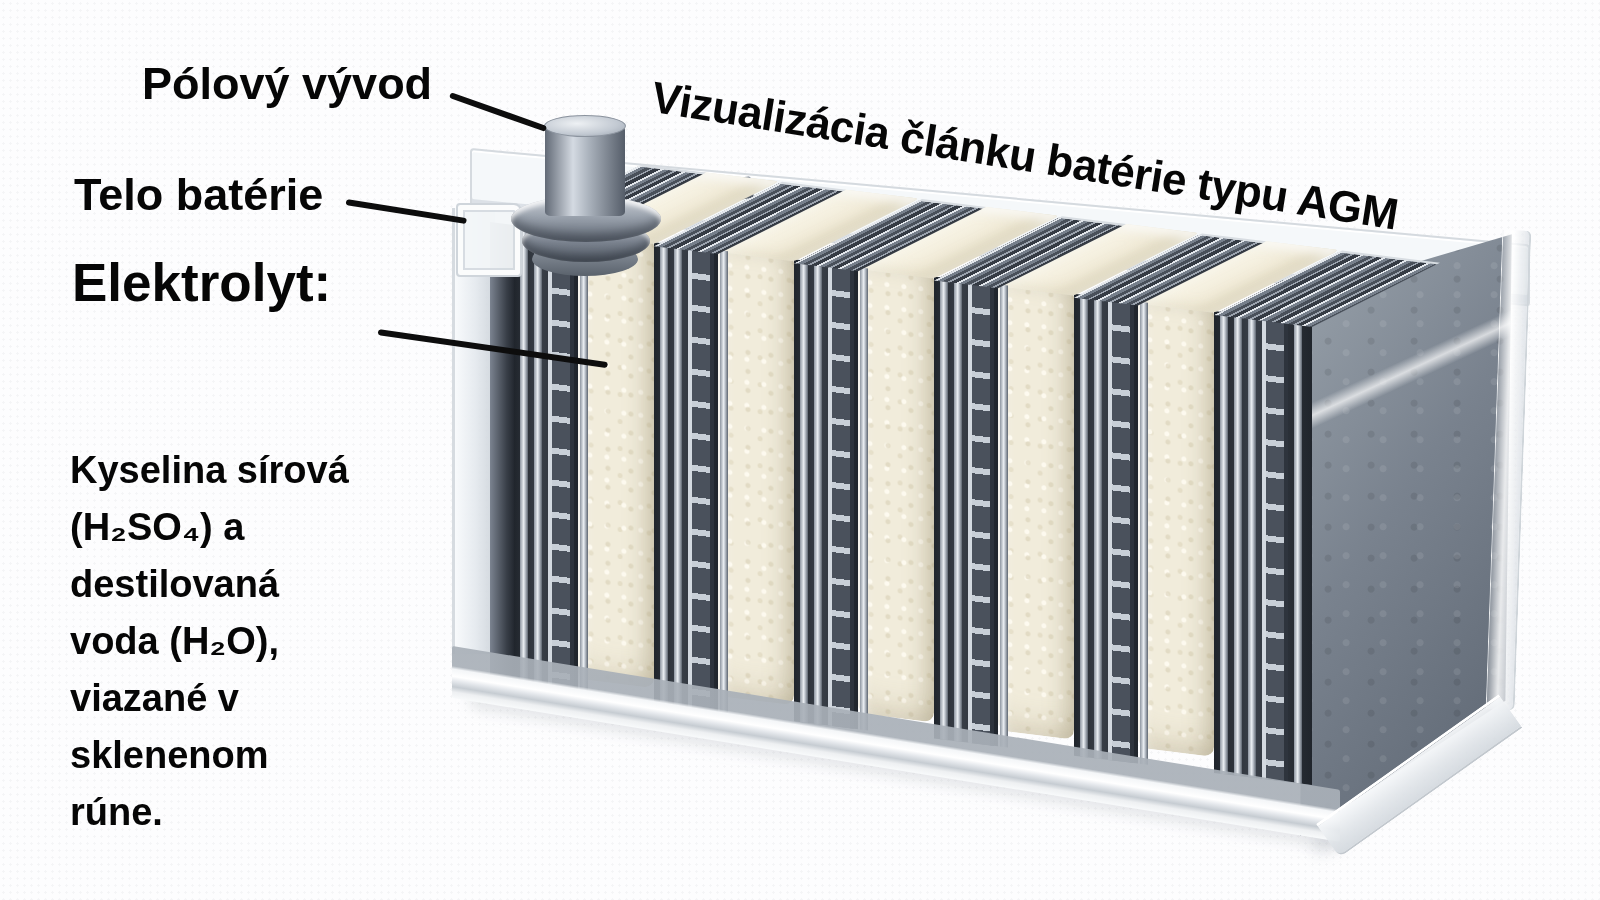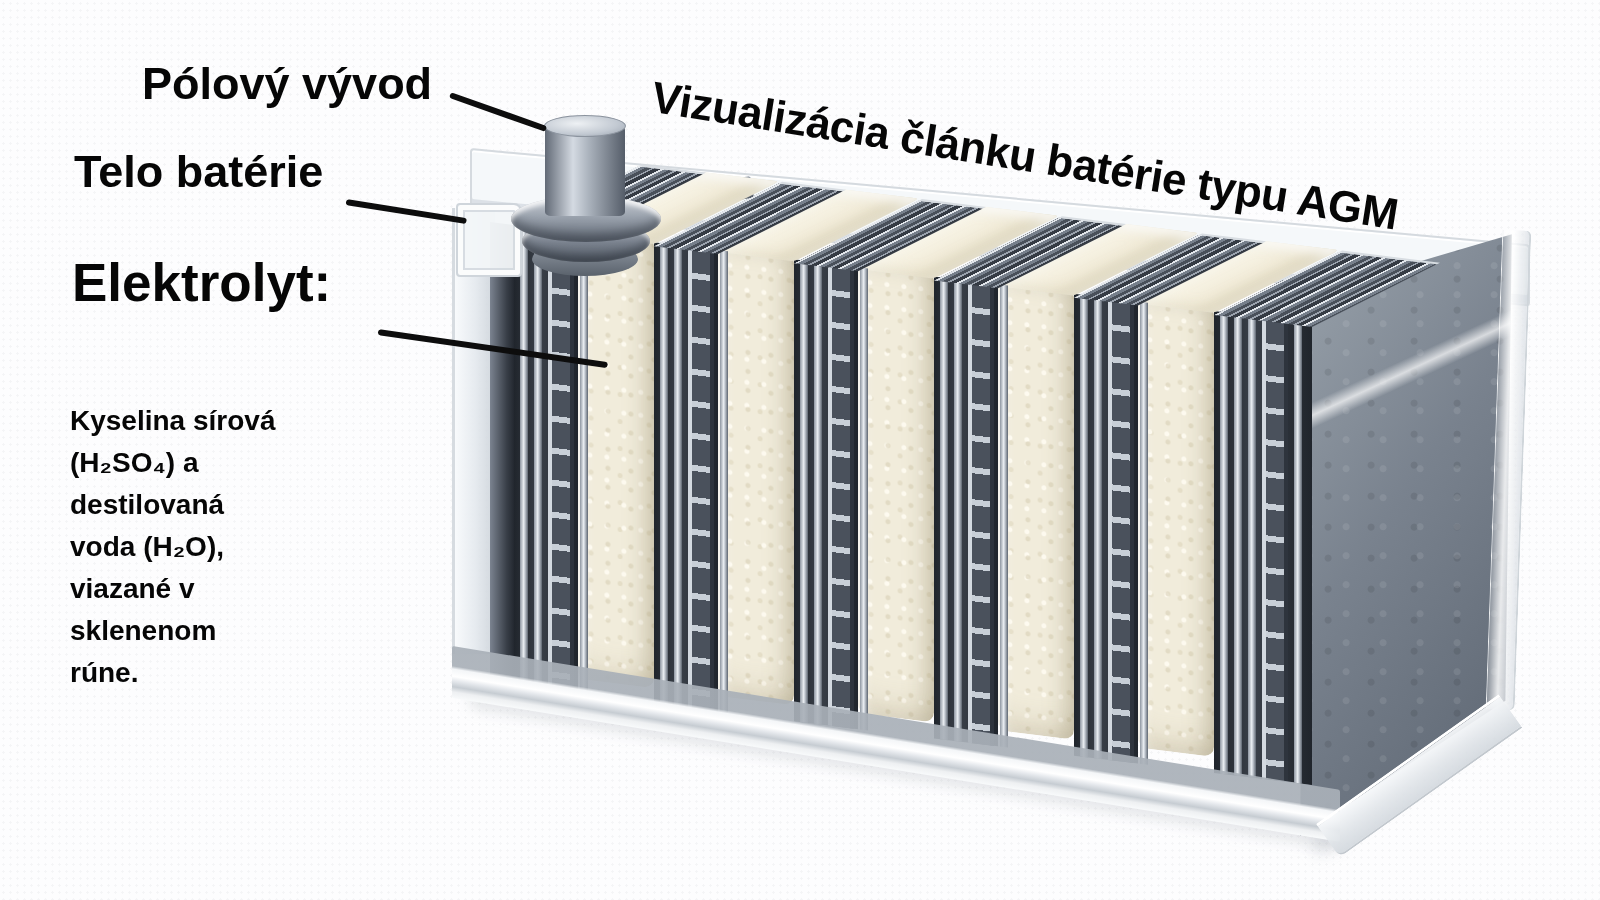--- a/index.html
+++ b/index.html
@@ -14,24 +14,24 @@
   .abs{position:absolute;}
 
   
   .title{
     left:656px;top:72px;width:900px;
     font-size:44px;font-weight:700;letter-spacing:-0.5px;white-space:nowrap;
     transform:rotate(9deg);transform-origin:0 0;z-index:70;
   }
   .lbl{font-weight:700;white-space:nowrap;z-index:65;}
   .lbl-terminal{left:142px;top:58px;font-size:45px;text-align:right;}
-  .lbl-body{left:74px;top:146px;font-size:45px;}
+  .lbl-body{left:74px;top:169px;font-size:45px;}
   .lbl-electrolyte{left:72px;top:252px;font-size:53px;}
   .desc{
-    left:70px;top:400px;width:300px;font-size:28px;font-weight:700;
+    left:70px;top:442px;width:300px;font-size:38px;font-weight:700;
     line-height:1.5;white-space:pre-line;z-index:65;
   }
 
   
   .leader{position:absolute;height:6px;background:#0d0d0d;border-radius:3px;
     transform-origin:0 50%;z-index:60;}
   .leader-1{left:450px;top:92px;width:102px;transform:rotate(19.5deg);}
   .leader-2{left:346px;top:199px;width:122px;transform:rotate(9deg);}
   .leader-3{left:378px;top:329px;width:232px;transform:rotate(8.2deg);}
 

